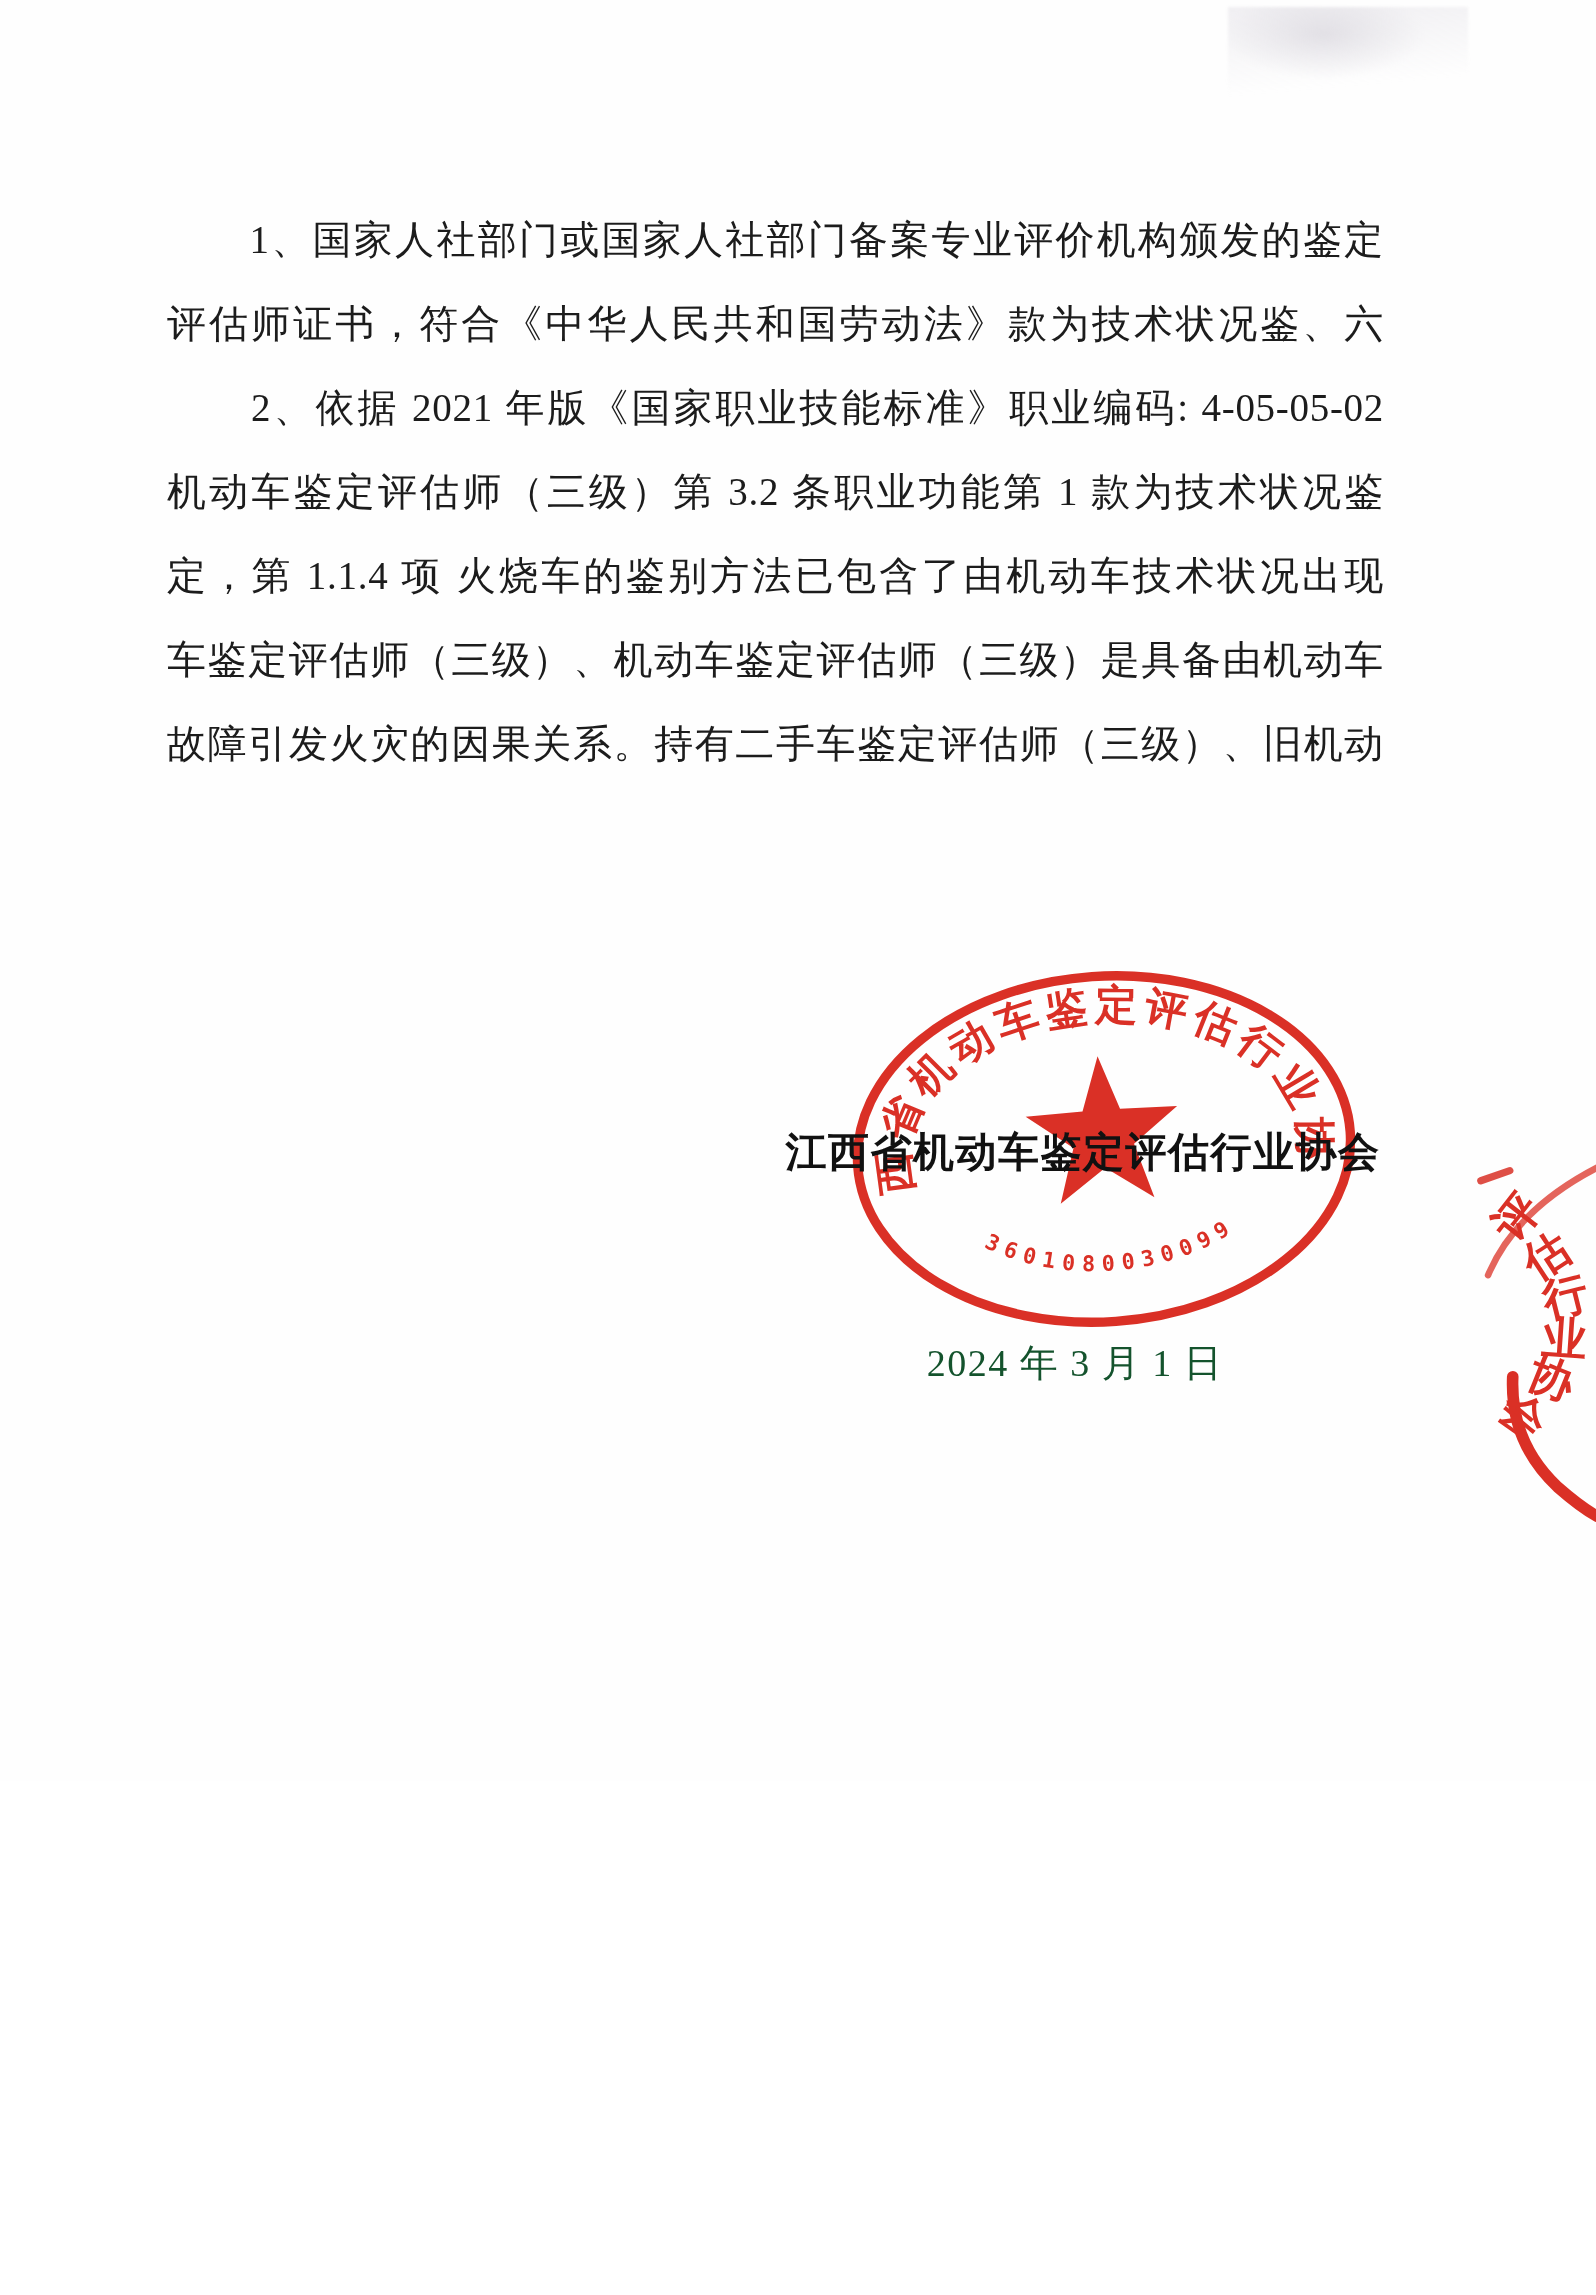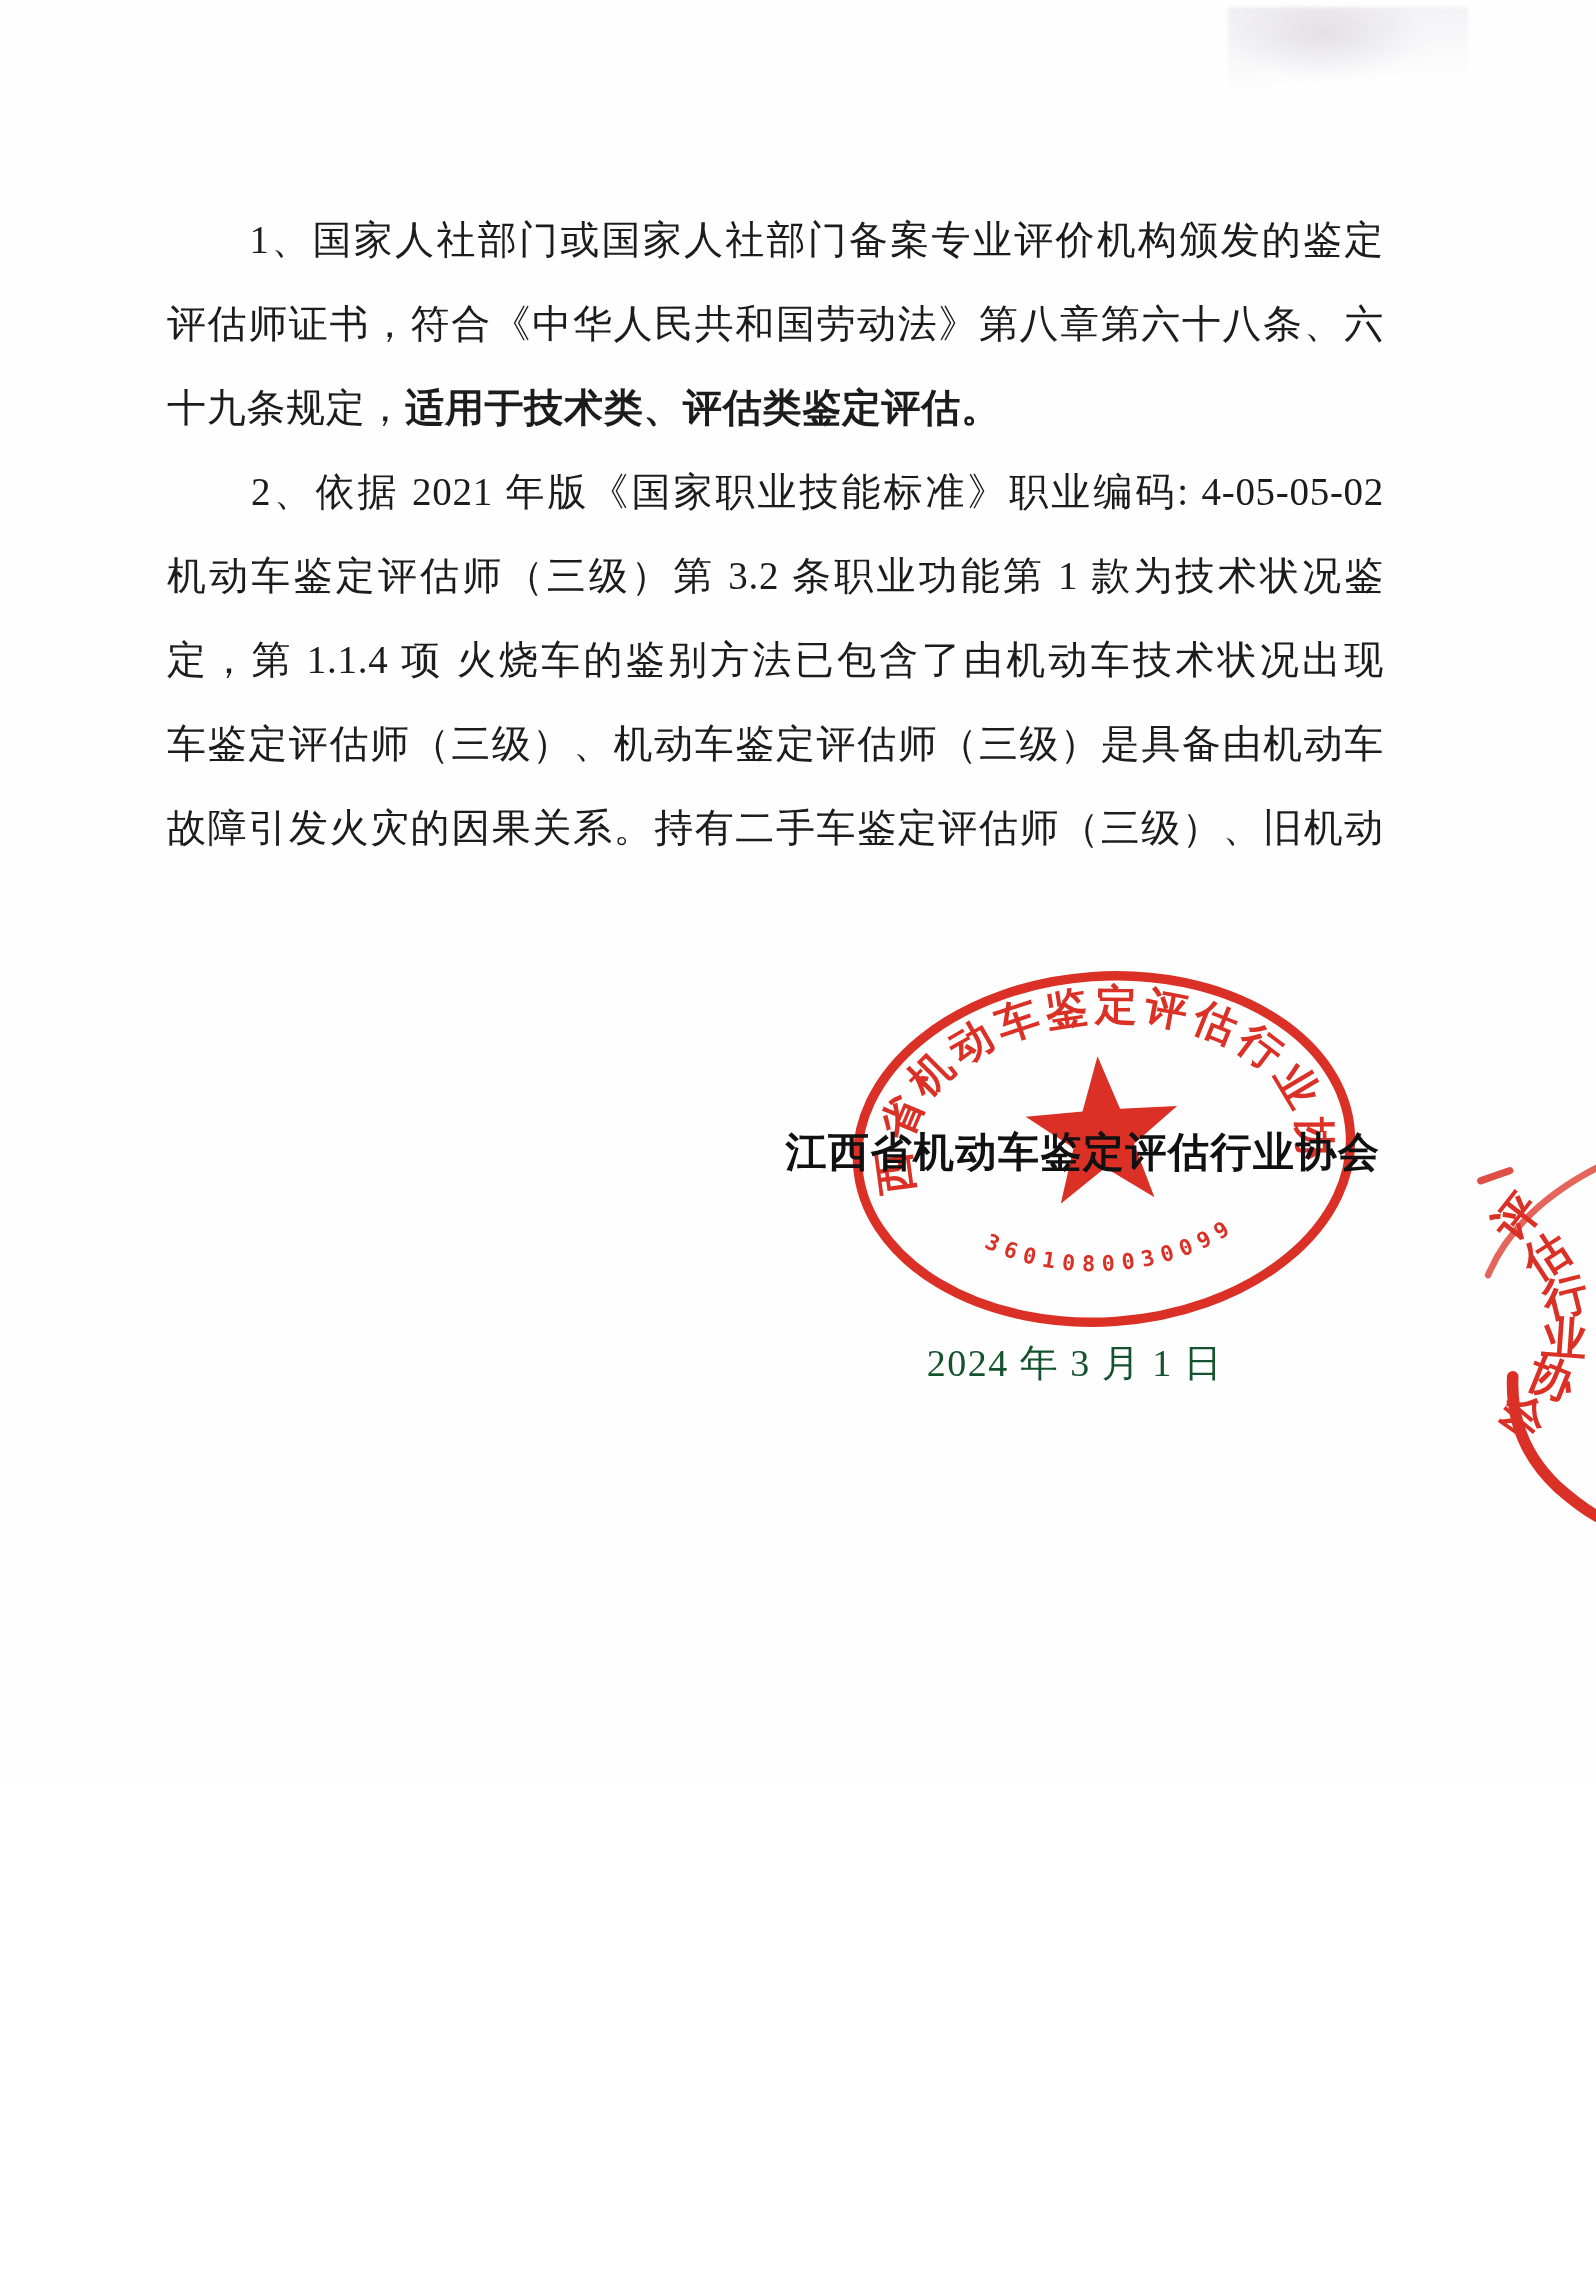--- a/index.html
+++ b/index.html
@@ -97,22 +97,21 @@
 
 <div class="page">
 
   <div class="smudge-top-right"></div>
   <div class="crease-bottom-left"></div>
   <div class="strip-bottom"></div>
   <div class="strip-bottom-full"></div>
 
   <div class="text-block">
     <div class="line"><span>　　1、国家人社部门或国家人社部门备案专业评价机构颁发的鉴定</span><span class="b"></span></div>
-    <div class="line"><span>评估师证书，符合《中华人民共和国劳动法》第八章第六十八条、六</span><span class="b"></span></div>
-    <div class="line para-end"><span>十九条规定，</span><span class="b">适用于技术类、评估类鉴定评估。</span></div>
+    <div class="line"><span>评估师证书，符合《中华人民共和国劳动法》款为技术状况鉴、六</span><span class="b"></span></div>
     <div class="line"><span>　　2、依据 2021 年版《国家职业技能标准》职业编码: 4-05-05-02</span><span class="b"></span></div>
     <div class="line"><span>机动车鉴定评估师（三级）第 3.2 条职业功能第 1 款为技术状况鉴</span><span class="b"></span></div>
     <div class="line"><span>定，第 1.1.4 项 火烧车的鉴别方法已包含了由机动车技术状况出现</span><span class="b"></span></div>
     <div class="line"><span>车鉴定评估师（三级）、机动车鉴定评估师（三级）是具备由机动车</span><span class="b"></span></div>
     <div class="line"><span>故障引发火灾的因果关系。持有二手车鉴定评估师（三级）、旧机动</span><span class="b"></span></div>
   </div>
 
   <div class="seal">
     <svg viewBox="-380 -270 760 540" xmlns="http://www.w3.org/2000/svg">
       <ellipse cx="0" cy="0" rx="340" ry="238" fill="none" stroke="#d9251a" stroke-width="13"></ellipse>

